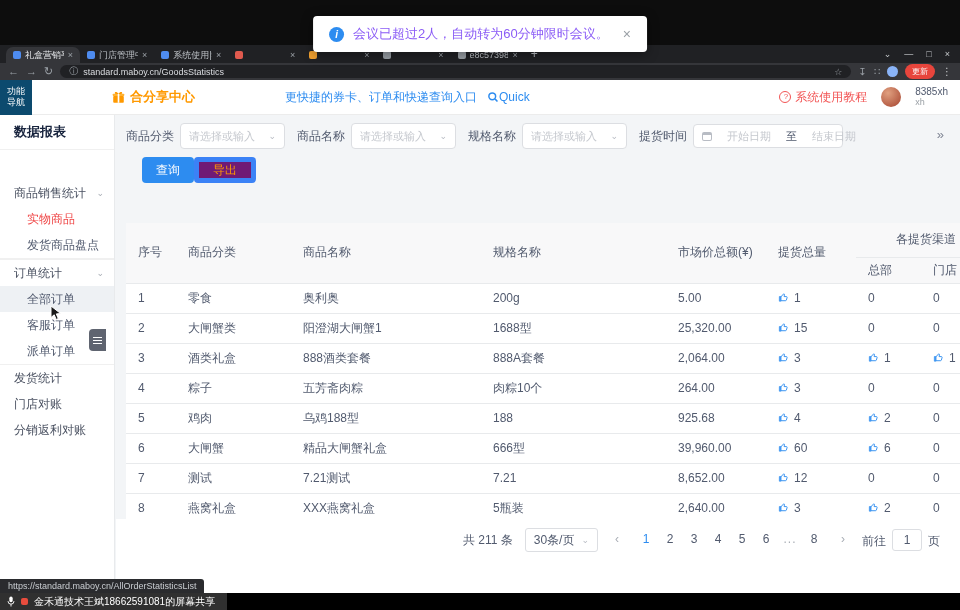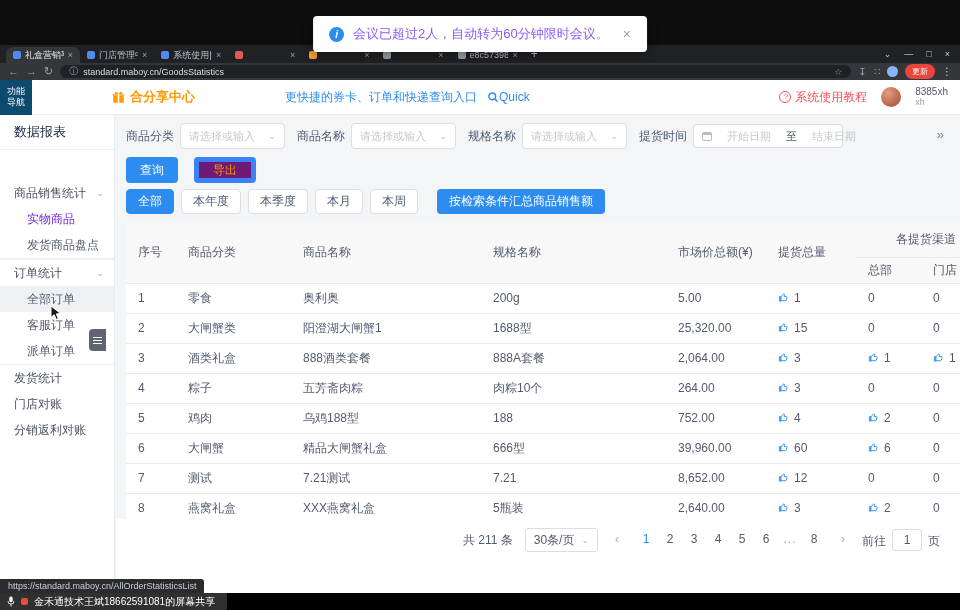--- a/index.html
+++ b/index.html
@@ -41,46 +41,46 @@
 .tutorial{display:flex;align-items:center;gap:4px;color:#f25555;font-size:12px;white-space:nowrap}
 .qmark{width:12px;height:12px;border:1px solid #f25555;border-radius:50%;position:relative;flex:none}
 .qmark::after{content:"?";position:absolute;left:3.5px;top:0;font-size:8px;color:#f25555}
 .avatar{width:20px;height:20px;border-radius:50%;background:radial-gradient(circle at 35% 30%,#e0a080,#a5432e);flex:none}
 .uname{display:flex;flex-direction:column;line-height:11px}
 .uname .n1{font-size:10px;color:#515a6e}
 .uname .n2{font-size:9px;color:#9aa0a6}
 
 .viewport{position:absolute;top:115px;left:0;width:960px;height:478px;background:#f3f5f7;overflow:hidden}
 .sidebar{position:absolute;left:0;top:0;width:115px;height:478px;background:#fff;border-right:1px solid #e8eaec}
-.side-section{height:34px;display:flex;align-items:center;padding-left:14px;font-size:13px;font-weight:normal;color:#17233d}
+.side-section{height:34px;display:flex;align-items:center;padding-left:14px;font-size:13px;font-weight:bold;color:#17233d}
 .side-divider{height:1px;background:#f0f0f0}
 .side-gap{height:30px}
 .side-item{height:26px;display:flex;align-items:center;padding-left:14px;font-size:12px;color:#495060;position:relative;cursor:pointer}
 .side-item.sub{padding-left:27px;color:#515a6e}
-.side-item.sub.active{color:#6d28d9}
+.side-item.sub.active{color:#ef4444}
 .side-item.hover{background:#eef1f4}
 .side-item .caret{position:absolute;right:10px;color:#a8adb5;font-size:9px}
 .drawer{position:absolute;left:89px;top:214px;width:17px;height:22px;background:#5f6470;border-radius:4px 0 0 4px;display:flex;align-items:center;justify-content:center;z-index:5;cursor:pointer}
 .drawer i{display:block;width:9px;height:7px;background:repeating-linear-gradient(#fff 0 1px,transparent 1px 3px)}
 .cursor{position:absolute;left:50px;top:190px;z-index:9}
 .statuslink{position:absolute;left:0;bottom:0;background:#2a2b2e;color:#c9cdd1;font-size:9px;padding:2px 8px;border-radius:0 3px 0 0;z-index:8}
 
 .main{position:absolute;left:116px;top:0;width:844px;height:478px;overflow:hidden}
 .filters{position:absolute;top:8px;left:10px;display:flex;align-items:center;gap:12px;font-size:12px;color:#515a6e;white-space:nowrap}
 .fieldrow{display:flex;align-items:center;gap:12px}
 .ffield{display:flex;align-items:center;gap:6px}
 .fselect{width:105px;height:26px;background:#fff;border:1px solid #dcdee2;border-radius:4px;display:flex;align-items:center;justify-content:space-between;padding:0 8px;cursor:pointer}
 .fph{color:#c5c8ce;font-size:11px}
 .fcaret{color:#b8bcc4;font-size:9px}
 .fdate{width:150px;height:24px;background:#fff;border:1px solid #dcdee2;border-radius:4px;display:flex;align-items:center;gap:15px;padding:0 8px;cursor:pointer}
 .cal{width:10px;height:9px;border:1px solid #b8bcc4;border-top-width:3px;border-radius:2px;flex:none}
 .dph{color:#c5c8ce;font-size:11px}
 .dto{color:#515a6e;font-size:11px}
 .collapse{position:absolute;top:12px;right:16px;color:#808695;font-size:13px;cursor:pointer}
-.actions{position:absolute;top:42px;left:10px;display:flex;gap:16px}
+.actions{position:absolute;top:42px;left:26px;display:flex;gap:0}
 .btn{height:26px;padding:0 14px;border-radius:4px;font-size:12px;display:flex;align-items:center;cursor:pointer}
 .btn.primary{background:#2d8cf0;color:#fff}
 .btn.export{background:#701a75;color:#ff9900;border:5px solid #3b82f6}
 .quicktabs{position:absolute;top:74px;left:10px;display:flex;gap:7px;align-items:center}
 .qtab{height:25px;padding:0 11px;border-radius:4px;font-size:12px;display:flex;align-items:center;background:#fff;border:1px solid #dcdee2;color:#515a6e;cursor:pointer}
 .qtab.active{background:#2d8cf0;border-color:#2d8cf0;color:#fff}
 .summary{height:25px;margin-left:12px;padding:0 12px;border-radius:4px;background:#2d8cf0;color:#fff;font-size:12px;display:flex;align-items:center;cursor:pointer}
 .tablecard{position:absolute;top:108px;left:10px;width:870px;height:296px;background:#fff;overflow:hidden}
 table{border-collapse:collapse;table-layout:fixed;width:870px}
 th,td{font-size:12px;color:#515a6e;text-align:left;padding:0 12px;white-space:nowrap;overflow:hidden}
@@ -305,30 +305,20 @@
           </div>
         </div>
       </div>
       <span class="collapse">»</span>
 
       <div class="actions">
         <div class="btn primary">查询</div>
         <div class="btn export">导出</div>
       </div>
 
-      <div class="quicktabs">
-        <div style="display:flex;gap:7px">
-            <div class="qtab active">全部</div>
-            <div class="qtab">本年度</div>
-            <div class="qtab">本季度</div>
-            <div class="qtab">本月</div>
-            <div class="qtab">本周</div>
-          </div>
-        <div class="summary">按检索条件汇总商品销售额</div>
-      </div>
 
       <div class="tablecard">
         <table>
             <colgroup>
               <col style="width: 50px;">
               <col style="width: 115px;">
               <col style="width: 190px;">
               <col style="width: 185px;">
               <col style="width: 100px;">
               <col style="width: 90px;">
@@ -407,21 +397,21 @@
                       <path d="M6 19h10.4c.9 0 1.7-.6 1.9-1.5l1.6-5.5c.3-1-.5-2-1.6-2h-5l.8-4.3C14.3 4.6 13.5 4 12.7 4c-.4 0-.8.2-1 .6L6 11z"></path>
                     </svg></span><span>3</span></td>
                 <td><span>0</span></td>
                 <td><span>0</span></td>
               </tr>
               <tr>
                 <td>5</td>
                 <td>鸡肉</td>
                 <td>乌鸡188型</td>
                 <td>188</td>
-                <td>752.00</td>
+                <td>925.68</td>
                 <td><span class="thumb"><svg width="11" height="11" viewBox="0 0 24 24" fill="none" stroke="#2d8cf0" stroke-width="2" stroke-linejoin="round">
                       <path d="M3 10h3v10H3z"></path>
                       <path d="M6 19h10.4c.9 0 1.7-.6 1.9-1.5l1.6-5.5c.3-1-.5-2-1.6-2h-5l.8-4.3C14.3 4.6 13.5 4 12.7 4c-.4 0-.8.2-1 .6L6 11z"></path>
                     </svg></span><span>4</span></td>
                 <td><span class="thumb"><svg width="11" height="11" viewBox="0 0 24 24" fill="none" stroke="#2d8cf0" stroke-width="2" stroke-linejoin="round">
                       <path d="M3 10h3v10H3z"></path>
                       <path d="M6 19h10.4c.9 0 1.7-.6 1.9-1.5l1.6-5.5c.3-1-.5-2-1.6-2h-5l.8-4.3C14.3 4.6 13.5 4 12.7 4c-.4 0-.8.2-1 .6L6 11z"></path>
                     </svg></span><span>2</span></td>
                 <td><span>0</span></td>
               </tr>

